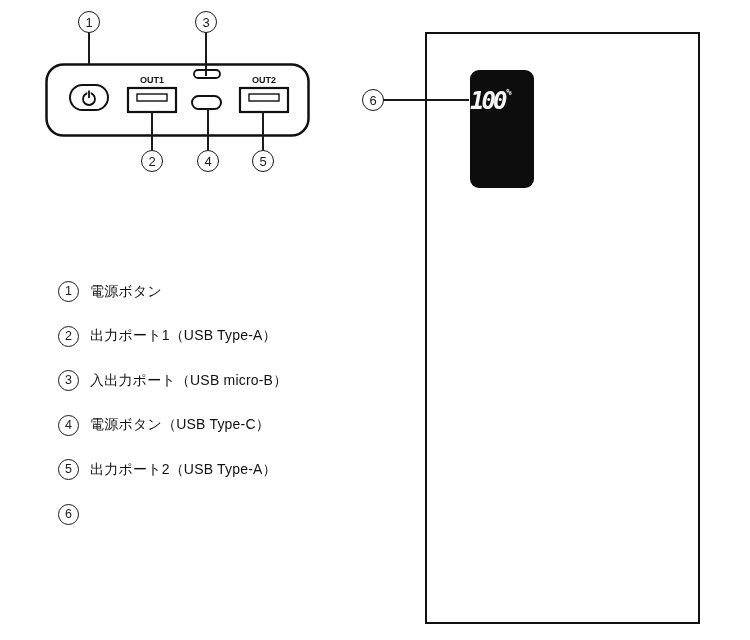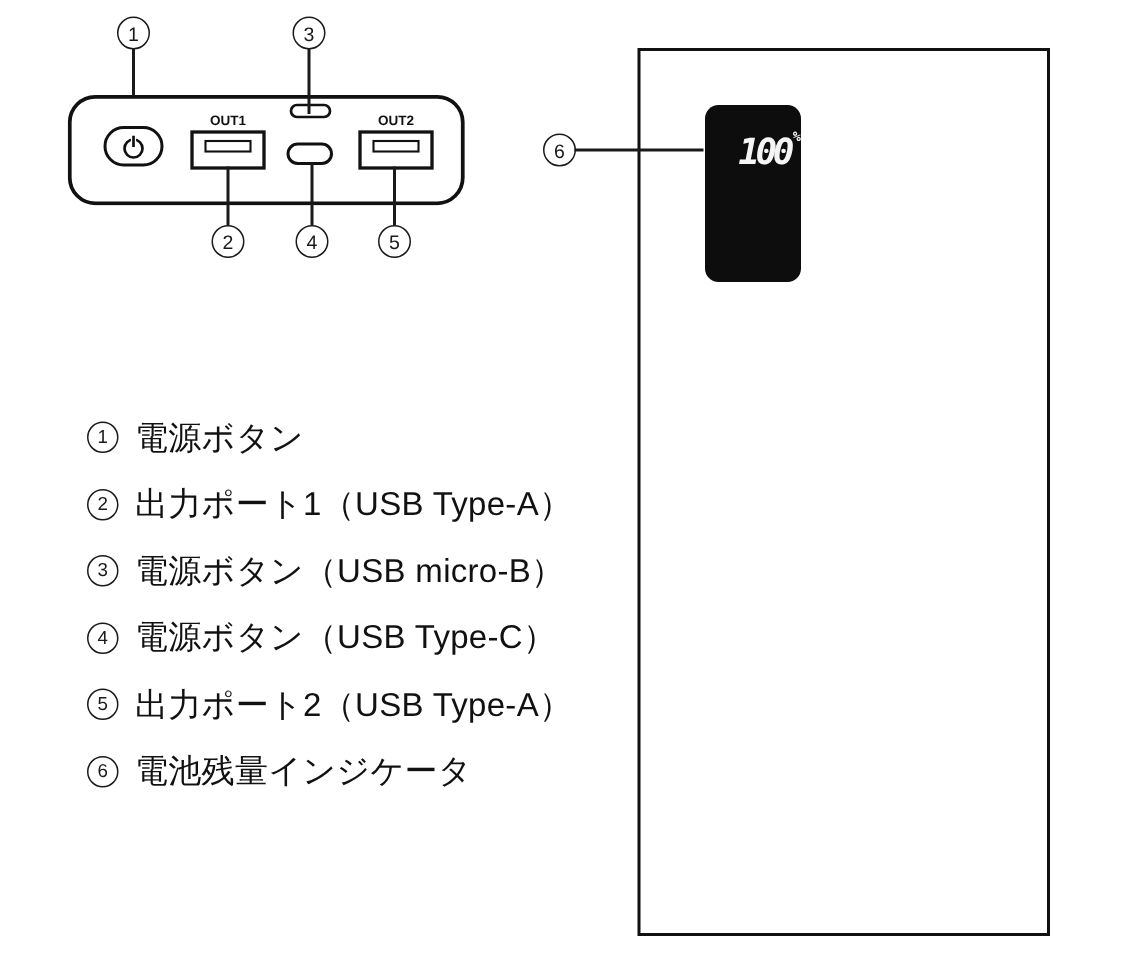--- a/index.html
+++ b/index.html
@@ -60,21 +60,21 @@
     height: 118px;
     background: #0d0d0d;
     border-radius: 9px;
     z-index: 6;
   }
   .display-readout {
     position: absolute;
     top: 17px;
     left: 0;
     right: 0;
-    text-align: right;
+    text-align: left;
     color: #f5f5f5;
     font-family: "DejaVu Sans Mono", monospace;
     font-weight: bold;
     font-style: italic;
     font-size: 24px;
     letter-spacing: -3px;
     white-space: nowrap;
   }
   .display-unit {
     font-size: 9px;
@@ -105,21 +105,21 @@
     border-radius: 50%;
     display: flex;
     align-items: center;
     justify-content: center;
     font-size: 12.5px;
     line-height: 1;
     color: #1a1a1a;
     background: #fff;
   }
   .legend-label {
-    font-size: 22px;
+    font-size: 14px;
     color: #111;
     letter-spacing: 0.2px;
     white-space: nowrap;
   }
 </style>
 </head>
 <body>
 
 <div class="canvas">
 
@@ -189,29 +189,28 @@
     <div class="legend-row">
       <span class="legend-num">1</span>
       <span class="legend-label">電源ボタン</span>
     </div>
     <div class="legend-row">
       <span class="legend-num">2</span>
       <span class="legend-label">出力ポート1（USB Type-A）</span>
     </div>
     <div class="legend-row">
       <span class="legend-num">3</span>
-      <span class="legend-label">電源ボタン（USB micro-B）</span>
+      <span class="legend-label">入出力ポート（USB micro-B）</span>
     </div>
     <div class="legend-row">
       <span class="legend-num">4</span>
       <span class="legend-label">電源ボタン（USB Type-C）</span>
     </div>
     <div class="legend-row">
       <span class="legend-num">5</span>
       <span class="legend-label">出力ポート2（USB Type-A）</span>
     </div>
     <div class="legend-row">
       <span class="legend-num">6</span>
-      <span class="legend-label">電池残量インジケータ</span>
     </div>
   </div>
 
 </div>
 
 </body></html>

